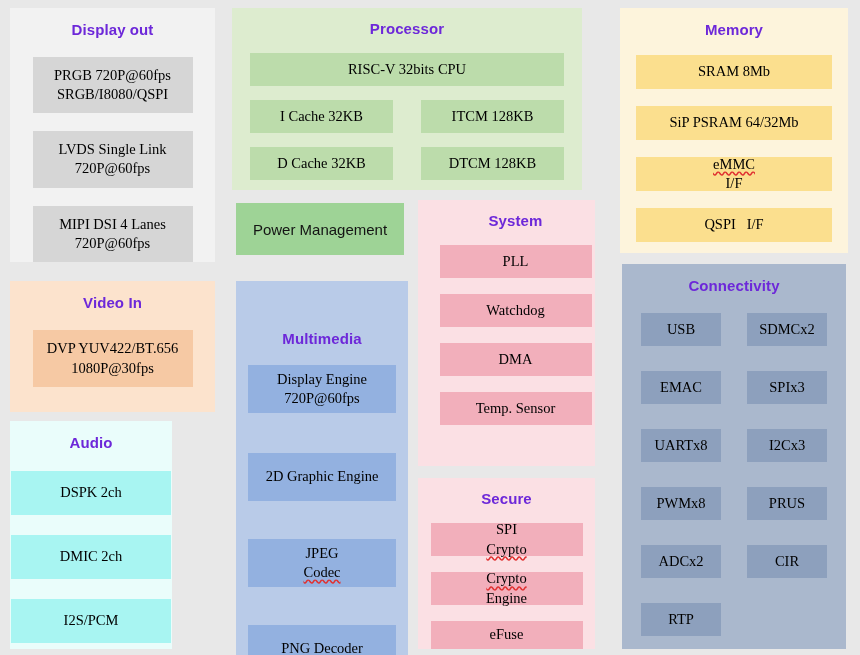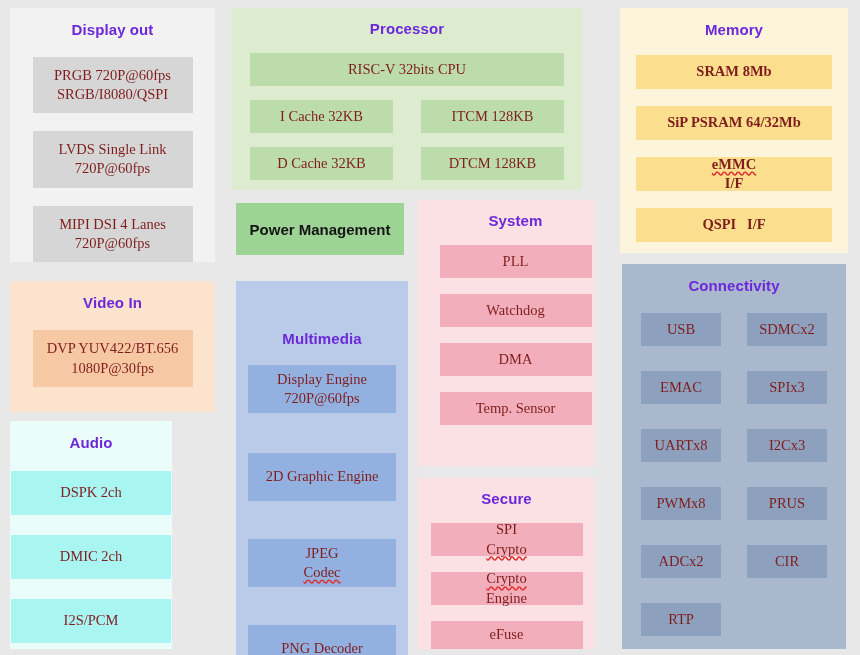--- a/index.html
+++ b/index.html
@@ -34,21 +34,21 @@
 
   
   .block {
     box-sizing: border-box;
     display: flex;
     flex-direction: column;
     align-items: center;
     justify-content: center;
     font-family: "Liberation Serif", serif;
     font-size: 14.5px;
-    color: #7f1d1d;
+    color: #000000;
     text-align: center;
     line-height: 1.32;
   }
   .block .l2 { display: block; }
 
   
   .sq {
     text-decoration: underline wavy #e03030;
     text-decoration-skip-ink: none;
     text-underline-offset: 2px;
@@ -111,21 +111,21 @@
     margin-top: 14px;
   }
   .proc-row .block { width: 143px; height: 33px; }
 
   #power-mgmt-block {
     position: absolute;
     left: 236px; top: 203px; width: 168px; height: 52px;
     background: #9ed396;
     display: flex; align-items: center; justify-content: center;
     font-family: "Liberation Sans", sans-serif;
-    font-weight: bold;
+    font-weight: normal;
     font-size: 15px;
     color: #141414;
   }
 
   #multimedia-panel {
     left: 236px; top: 281px; width: 172px; height: 428px;
     background: #b9cbe8;
     padding-top: 13px;
     justify-content: center;
   }
@@ -160,21 +160,21 @@
   .sec-b { margin-top: 16px; }
 
   
   #memory-panel {
     left: 620px; top: 8px; width: 228px; height: 245px;
     background: #fdf4dc;
     padding-top: 13px;
   }
   #memory-panel .block {
     background: #fbdf8e;
-    width: 196px; height: 34px; font-weight: bold;
+    width: 196px; height: 34px;
   }
   .mem-b { margin-top: 17px; }
 
   #connectivity-panel {
     left: 622px; top: 264px; width: 224px; height: 385px;
     background: #aab8cd;
     padding-top: 13px;
   }
   .conn-grid {
     display: grid;

